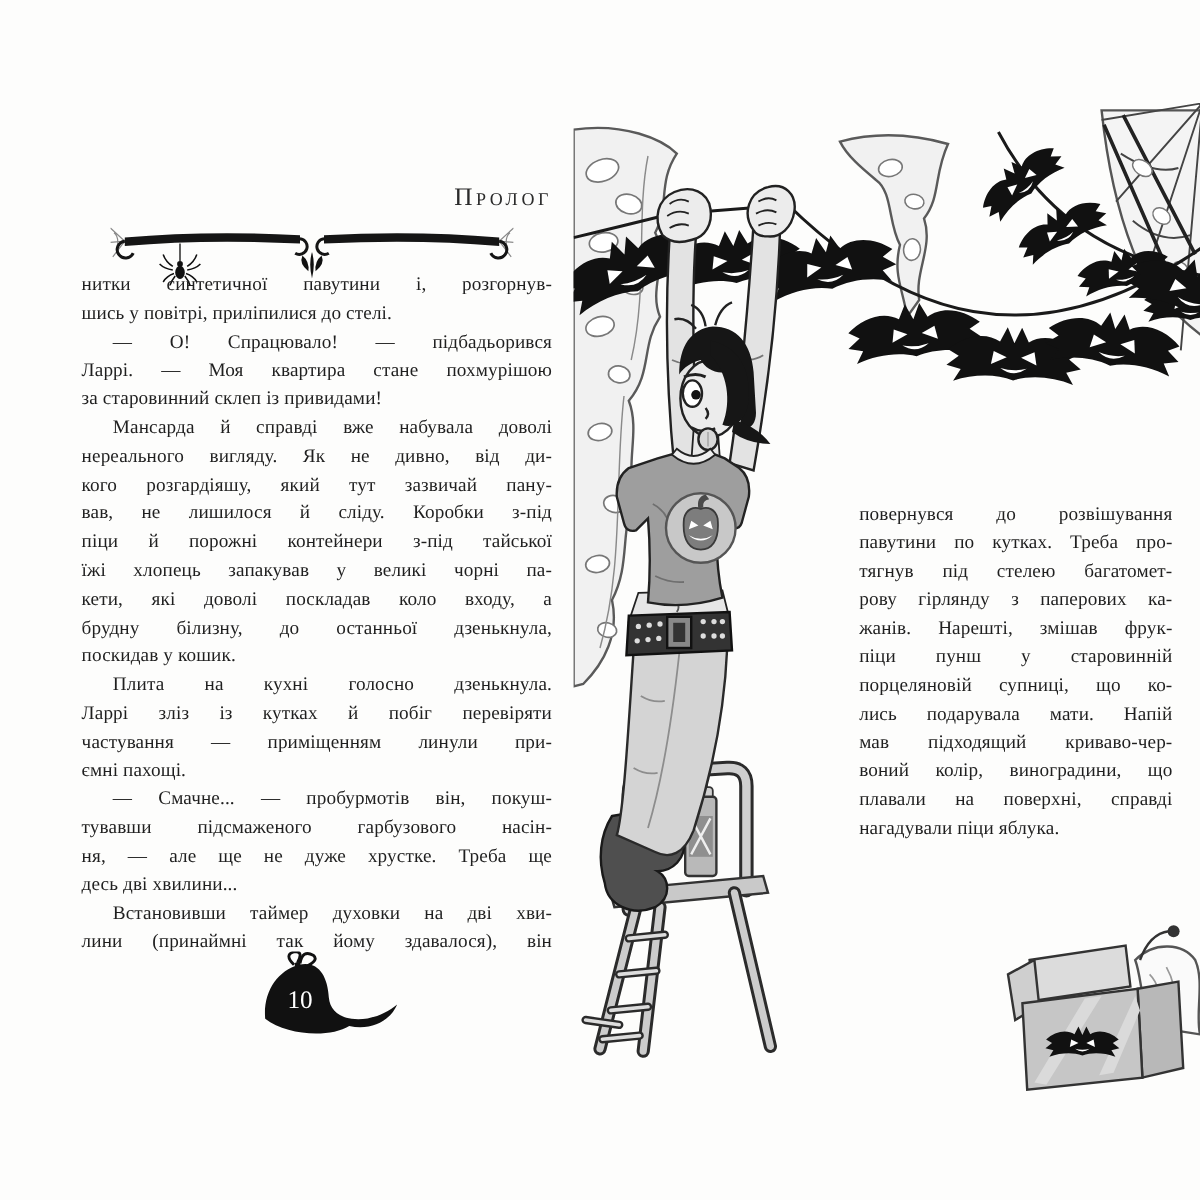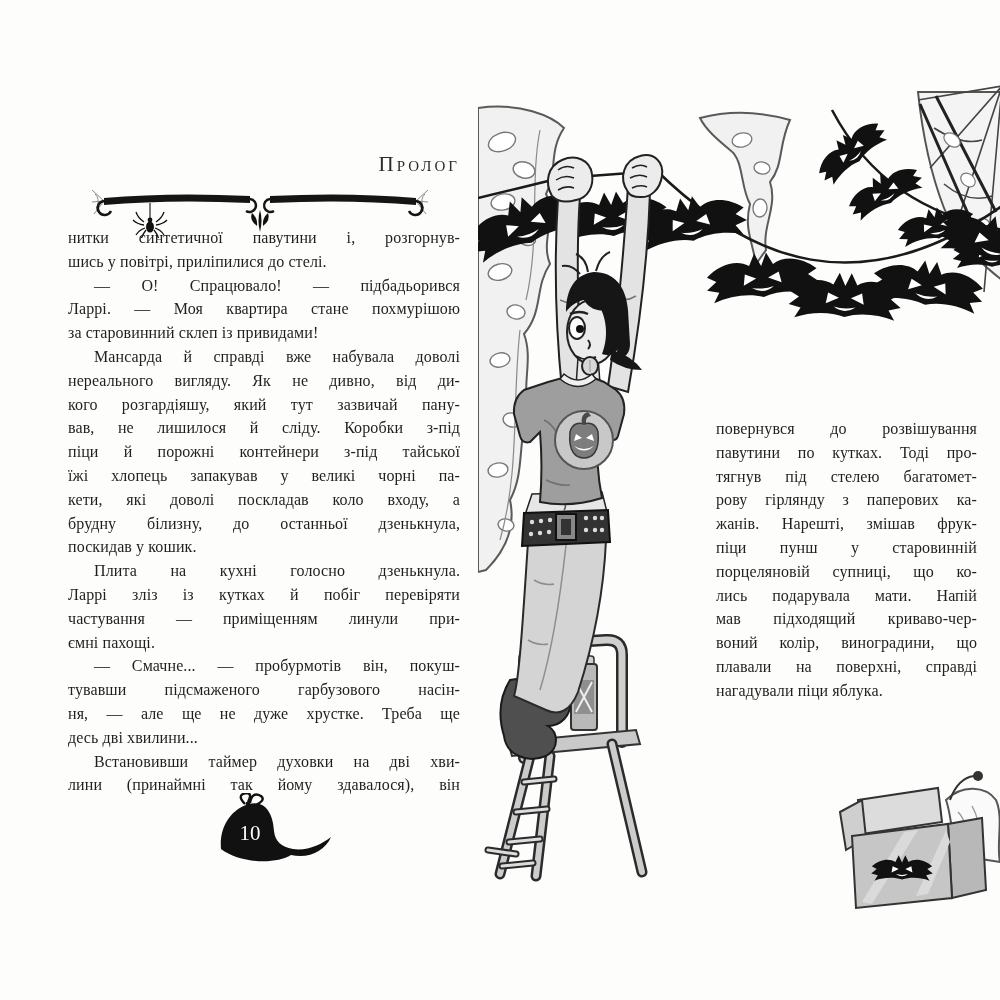--- a/index.html
+++ b/index.html
@@ -82,21 +82,21 @@
     <div class="ln end">ємні пахощі.</div>
     <div class="ln ind">— Смачне... — пробурмотів він, покуш-</div>
     <div class="ln">тувавши підсмаженого гарбузового насін-</div>
     <div class="ln">ня, — але ще не дуже хрустке. Треба ще</div>
     <div class="ln end">десь дві хвилини...</div>
     <div class="ln ind">Встановивши таймер духовки на дві хви-</div>
     <div class="ln">лини (принаймні так йому здавалося), він</div>
   </div>
 <div id="right-lines" class="abs">
     <div class="ln">повернувся до розвішування</div>
-    <div class="ln">павутини по кутках. Тоді про-</div>
+    <div class="ln">павутини по кутках. Треба про-</div>
     <div class="ln">тягнув під стелею багатомет-</div>
     <div class="ln">рову гірлянду з паперових ка-</div>
     <div class="ln">жанів. Нарешті, змішав фрук-</div>
     <div class="ln">піци пунш у старовинній</div>
     <div class="ln">порцеляновій супниці, що ко-</div>
     <div class="ln">лись подарувала мати. Напій</div>
     <div class="ln">мав підходящий криваво-чер-</div>
     <div class="ln">воний колір, виноградини, що</div>
     <div class="ln">плавали на поверхні, справді</div>
     <div class="ln end">нагадували піци яблука.</div>

